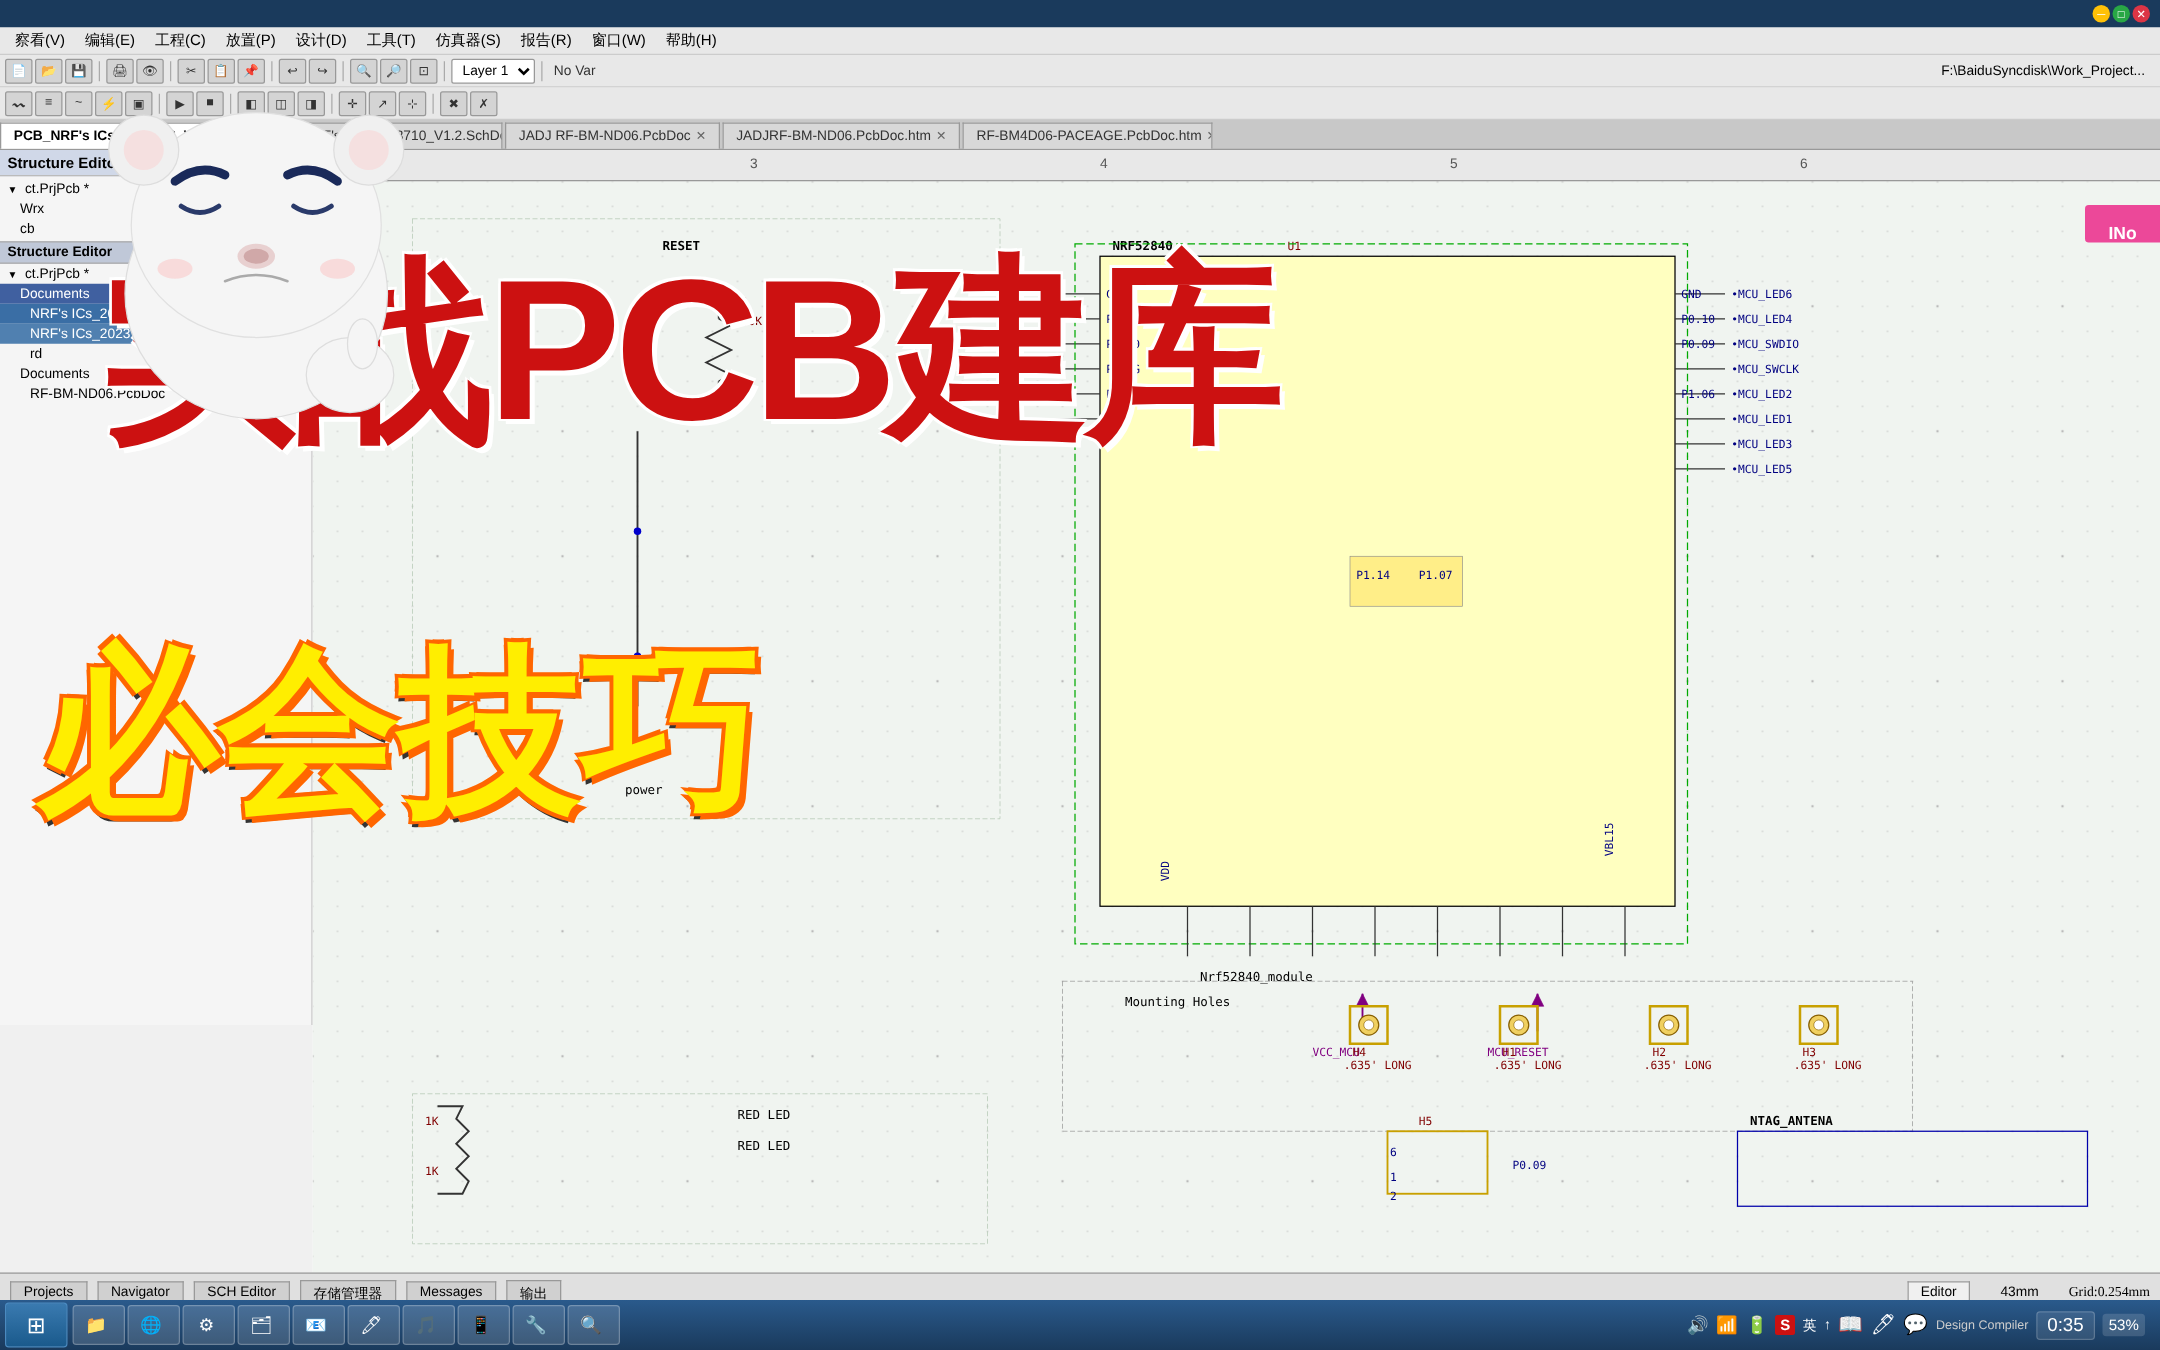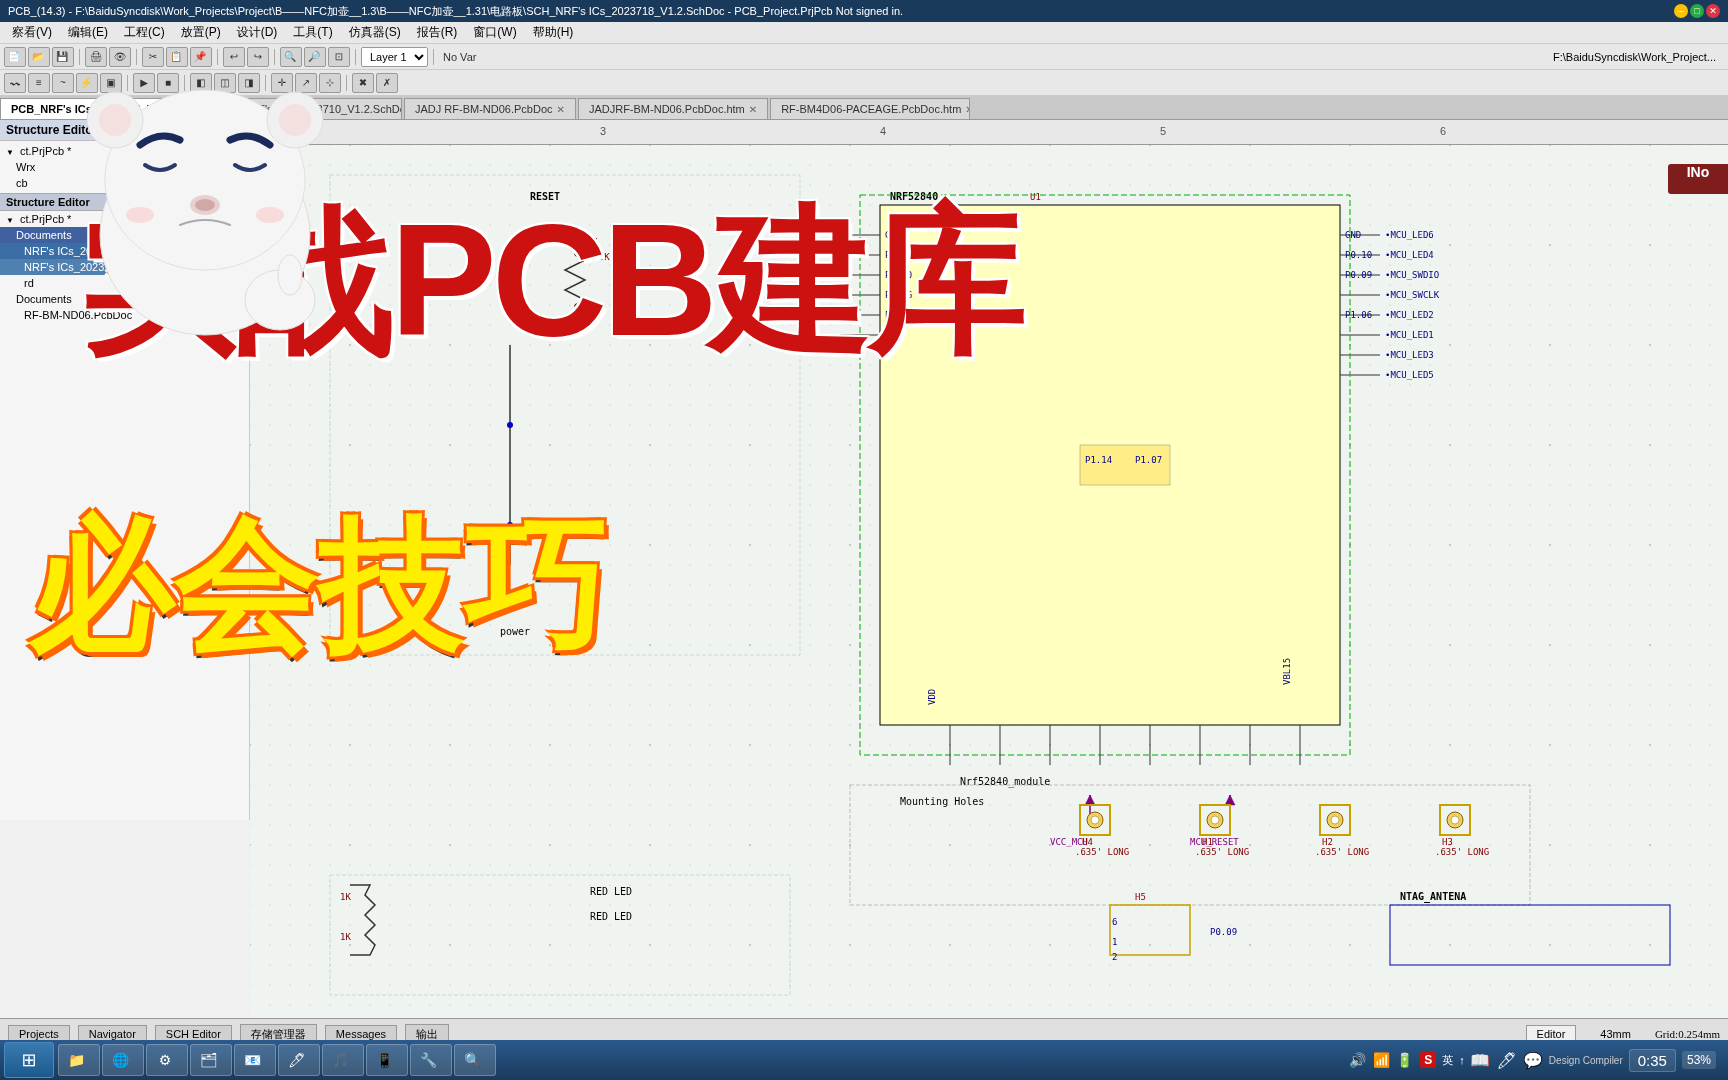--- a/index.html
+++ b/index.html
@@ -412,43 +412,42 @@
     .sch-power-label { font-size: 9px; fill: #800080; font-family: monospace; }
     .sch-component-ref { font-size: 9px; fill: #800000; font-family: monospace; }
 
     
     #ino-badge {
       position: absolute;
       top: 44px;
       right: 0;
       width: 60px;
       height: 30px;
-      background: #7f1d1d;
+      background: #ec4899;
       color: #fff;
       font-size: 14px;
       font-weight: bold;
       display: flex;
-      align-items: flex-start;
+      align-items: flex-end;
       justify-content: center;
       z-index: 150;
       border-radius: 3px 0 0 3px;
     }
 
     
     .no-var-text {
       font-size: 11px;
       color: #333;
       padding: 0 4px;
     }
   </style>
 </head>
 <body>
 
 <div id="titlebar">
-  <span id="titlebar-text">PCB_(14.3) - F:\BaiduSyncdisk\Work_Projects\Project\B——NFC加壶__1.3\B——NFC加壶__1.31\电路板\SCH_NRF's ICs_2023718_V1.2.SchDoc - PCB_Project.PrjPcb Not signed in.</span>
   <div id="titlebar-controls">
     <div class="title-btn min">─</div>
     <div class="title-btn max">□</div>
     <div class="title-btn close">✕</div>
   </div>
 </div>
 
 <div id="menubar">
   <div class="menu-item">察看(V)</div>
   <div class="menu-item">编辑(E)</div>

